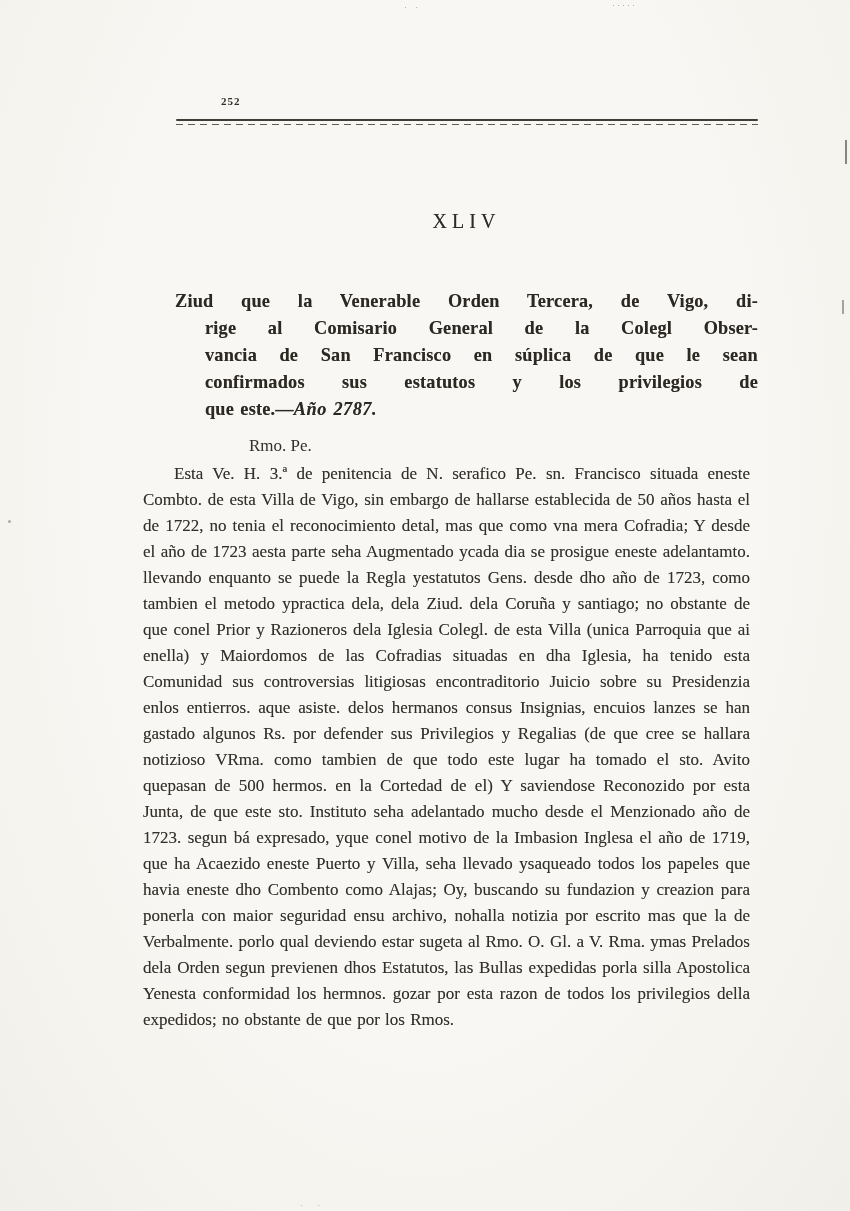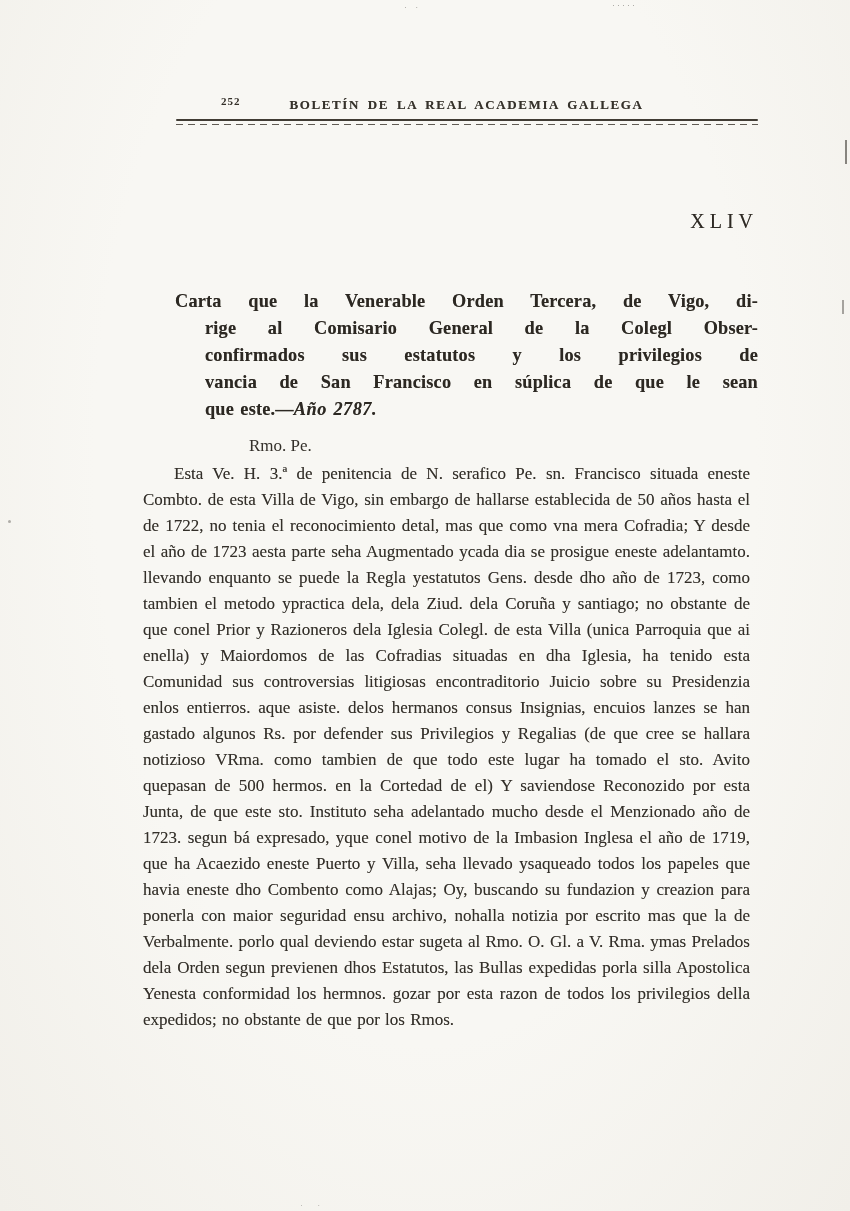--- a/index.html
+++ b/index.html
@@ -64,21 +64,21 @@
       rgba(70, 64, 56, 0.85) 0 7px,
       transparent 7px 12px);
   }
 
   
   .section-numeral {
     position: absolute;
     left: 175px;
     top: 210px;
     width: 583px;
-    text-align: right;
+    text-align: center;
     font-size: 20px;
     letter-spacing: 5px;
     color: #2e2a24;
     text-shadow: 0 0 0.4px rgba(46, 42, 36, 0.45);
   }
 
   
   .doc-title {
     position: absolute;
     left: 175px;
@@ -143,35 +143,34 @@
   .speck-left      { left: 8px;   top: 520px; width: 3px; height: 3px; border-radius: 50%; background: rgba(44,40,34,0.35); }
   .dots-bottom     { left: 300px; top: 1200px; font-size: 9px; color: rgba(45,40,34,0.4); letter-spacing: 6px; }
 </style>
 </head>
 <body>
 
 <div class="page">
 
   <header class="running-header">
     <span class="page-number">252</span>
-    <span class="journal-title">BOLETÍN DE LA REAL ACADEMIA GALLEGA</span>
   </header>
 
   <div class="header-rule">
     <div class="rule-solid"></div>
     <div class="rule-dashed"></div>
   </div>
 
   <div class="section-numeral">XLIV</div>
 
   <div class="doc-title">
-    <div class="title-line justified first">Carta que la Venerable Orden Tercera, de Vigo, di-</div>
+    <div class="title-line justified first">Ziud que la Venerable Orden Tercera, de Vigo, di-</div>
     <div class="title-line justified">rige al Comisario General de la Colegl Obser-</div>
+    <div class="title-line justified">vancia de San Francisco en súplica de que le sean</div>
     <div class="title-line justified">confirmados sus estatutos y los privilegios de</div>
-    <div class="title-line justified">vancia de San Francisco en súplica de que le sean</div>
     <div class="title-line last">
       <span>que este.—</span><span class="title-date">Año 2787.</span>
     </div>
   </div>
 
   <div class="salutation">Rmo. Pe.</div>
 
   <p class="body-text">Esta Ve. H. 3.ª de penitencia de N. serafico Pe. sn. Francisco situada eneste Combto. de esta Villa de Vigo, sin embargo de hallarse establecida de 50 años hasta el de 1722, no tenia el reconocimiento detal, mas que como vna mera Cofradia; Y desde el año de 1723 aesta parte seha Augmentado ycada dia se prosigue eneste adelantamto. llevando enquanto se puede la Regla yestatutos Gens. desde dho año de 1723, como tambien el metodo ypractica dela, dela Ziud. dela Coruña y santiago; no obstante de que conel Prior y Razioneros dela Iglesia Colegl. de esta Villa (unica Parroquia que ai enella) y Maiordomos de las Cofradias situadas en dha Iglesia, ha tenido esta Comunidad sus controversias litigiosas encontraditorio Juicio sobre su Presidenzia enlos entierros. aque asiste. delos hermanos consus Insignias, encuios lanzes se han gastado algunos Rs. por defender sus Privilegios y Regalias (de que cree se hallara notizioso VRma. como tambien de que todo este lugar ha tomado el sto. Avito quepasan de 500 hermos. en la Cortedad de el) Y saviendose Reconozido por esta Junta, de que este sto. Instituto seha adelantado mucho desde el Menzionado año de 1723. segun bá expresado, yque conel motivo de la Imbasion Inglesa el año de 1719, que ha Acaezido eneste Puerto y Villa, seha llevado ysaqueado todos los papeles que havia eneste dho Combento como Alajas; Oy, buscando su fundazion y creazion para ponerla con maior seguridad ensu archivo, nohalla notizia por escrito mas que la de Verbalmente. porlo qual deviendo estar sugeta al Rmo. O. Gl. a V. Rma. ymas Prelados dela Orden segun previenen dhos Estatutos, las Bullas expedidas porla silla Apostolica Yenesta conformidad los hermnos. gozar por esta razon de todos los privilegios della expedidos; no obstante de que por los Rmos.</p>
 
   <span class="artifact dots-top-left">· ·</span>

